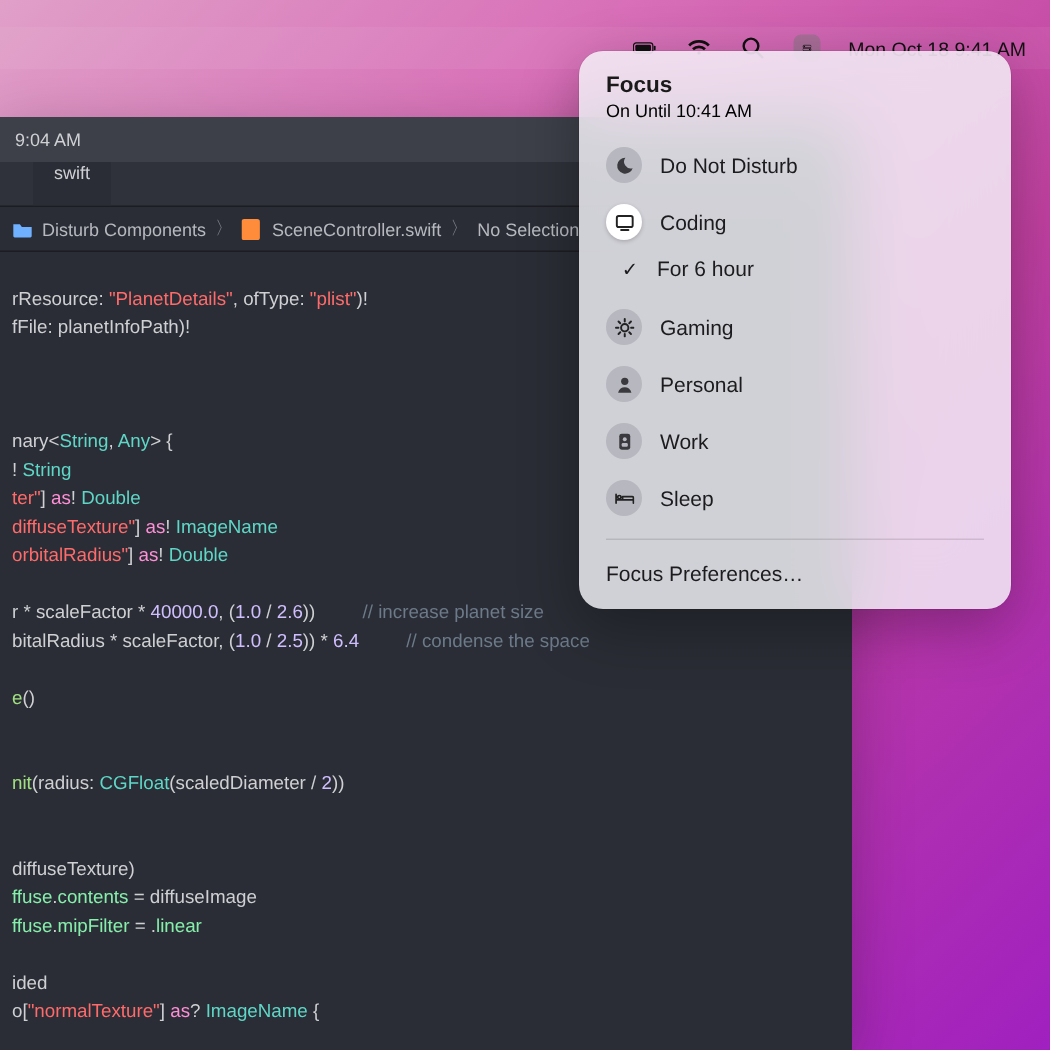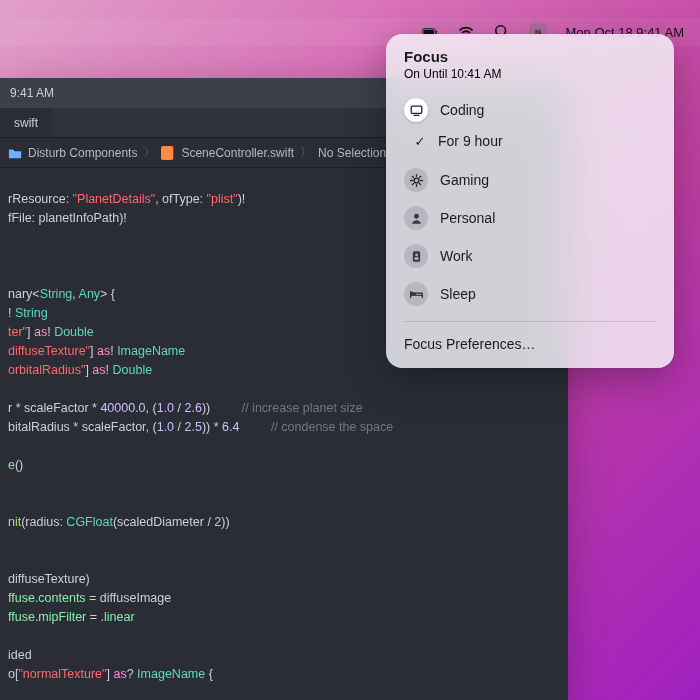--- a/index.html
+++ b/index.html
@@ -28,21 +28,21 @@
     font-family: "SF Mono", ui-monospace, Menlo, Consolas, monospace;
   }
   .xcode-toolbar {
     height: 30px; background: #3d4049; display: flex; align-items: center; padding: 0 10px;
     font-size: 12px; color: #cfd0d3;
   }
   .xcode-tabrow {
     height: 30px; background: #2f323a; border-bottom: 1px solid #1c1d22;
     display: flex; align-items: center;
   }
-  .xcode-tab { padding: 0 14px; height: 100%; display: flex; align-items: center; font-size: 12px; color: #9da0a8; }
+  .xcode-tab { padding: 0 14px; height: 100%; display: flex; align-items: flex-start; font-size: 12px; color: #9da0a8; margin-left: 22px; }
   .xcode-tab.sel { background: #2a2d35; color: #cfd0d3; }
   .xcode-jumpbar {
     height: 30px; background: #2a2d35; border-bottom: 1px solid #1c1d22;
     display: flex; align-items: center; gap: 6px; padding: 0 8px; font-size: 12px; color: #b7b9bf;
   }
   .jump-icon { width: 14px; height: 14px; display: inline-flex; }
   .jump-sep { color: #7d8088; }
   .code {
     padding: 22px 8px 8px 8px; font-size: 12.5px; line-height: 19px; white-space: pre;
     overflow: hidden;
@@ -115,21 +115,21 @@
         <circle cx="3.5" cy="3" r="1.6" fill="#111"></circle>
         <rect x="0.5" y="6.5" width="17" height="5" rx="2.5" fill="none" stroke="#111" stroke-width="1.3"></rect>
         <circle cx="14.5" cy="9" r="1.6" fill="#111"></circle>
       </svg>
   </div>
   <span class="datetime">Mon Oct 18  9:41 AM</span>
 </div>
 
 <div class="xcode">
   <div class="xcode-toolbar">
-    <span>9:41 AM</span>
+    <span>9:04 AM</span>
   </div>
   <div class="xcode-tabrow">
     <div class="xcode-tab sel">
       <span>swift</span>
     </div>
   </div>
   <div class="xcode-jumpbar">
     <span class="jump-icon">
       <svg viewBox="0 0 16 14">
           <path d="M1 3h5l1.5 2H15v7a1 1 0 01-1 1H2a1 1 0 01-1-1V3z" fill="#6fb0ff"></path>
@@ -149,32 +149,40 @@
   <div class="code" id="code-area"><div><span class="t-plain">rResource: </span><span class="t-str">"PlanetDetails"</span><span class="t-plain">, ofType: </span><span class="t-str">"plist"</span><span class="t-plain">)!</span></div><div><span class="t-plain">fFile: planetInfoPath)!</span></div><div>&nbsp;</div><div>&nbsp;</div><div>&nbsp;</div><div><span class="t-plain">nary&lt;</span><span class="t-type">String</span><span class="t-plain">, </span><span class="t-type">Any</span><span class="t-plain">&gt; {</span></div><div><span class="t-plain">! </span><span class="t-type">String</span></div><div><span class="t-str">ter"</span><span class="t-plain">] </span><span class="t-key">as</span><span class="t-plain">! </span><span class="t-type">Double</span></div><div><span class="t-str">diffuseTexture"</span><span class="t-plain">] </span><span class="t-key">as</span><span class="t-plain">! </span><span class="t-type">ImageName</span></div><div><span class="t-str">orbitalRadius"</span><span class="t-plain">] </span><span class="t-key">as</span><span class="t-plain">! </span><span class="t-type">Double</span></div><div>&nbsp;</div><div><span class="t-plain">r * scaleFactor * </span><span class="t-num">40000.0</span><span class="t-plain">, (</span><span class="t-num">1.0</span><span class="t-plain"> / </span><span class="t-num">2.6</span><span class="t-plain">)) </span><span class="t-cmt">// increase planet size</span></div><div><span class="t-plain">bitalRadius * scaleFactor, (</span><span class="t-num">1.0</span><span class="t-plain"> / </span><span class="t-num">2.5</span><span class="t-plain">)) * </span><span class="t-num">6.4</span><span class="t-plain"> </span><span class="t-cmt">// condense the space</span></div><div>&nbsp;</div><div><span class="t-call">e</span><span class="t-plain">()</span></div><div>&nbsp;</div><div>&nbsp;</div><div><span class="t-call">nit</span><span class="t-plain">(radius: </span><span class="t-type">CGFloat</span><span class="t-plain">(scaledDiameter / </span><span class="t-num">2</span><span class="t-plain">))</span></div><div>&nbsp;</div><div>&nbsp;</div><div><span class="t-plain">diffuseTexture)</span></div><div><span class="t-id">ffuse</span><span class="t-plain">.</span><span class="t-id">contents</span><span class="t-plain"> = diffuseImage</span></div><div><span class="t-id">ffuse</span><span class="t-plain">.</span><span class="t-id">mipFilter</span><span class="t-plain"> = .</span><span class="t-id">linear</span></div><div>&nbsp;</div><div><span class="t-plain">ided</span></div><div><span class="t-plain">o[</span><span class="t-str">"normalTexture"</span><span class="t-plain">] </span><span class="t-key">as</span><span class="t-plain">? </span><span class="t-type">ImageName</span><span class="t-plain"> {</span></div></div>
 </div>
 
 <div class="panel">
   <div class="panel-header">
     <div class="panel-title">Focus</div>
     <div class="panel-sub">On Until 10:41 AM</div>
   </div>
 
   <div id="focus-list">
+      <div class="focus-item">
+        <span class="fi-icon">
+          <svg viewBox="0 0 16 16">
+            <path d="M8.5 1.5A6.5 6.5 0 1014.5 10 5.5 5.5 0 018.5 1.5z"></path>
+          </svg>
+        </span>
+        <span class="fi-label">Do Not Disturb</span>
+      </div>
       <div class="focus-item selected">
         <span class="fi-icon">
           <svg viewBox="0 0 16 16">
             <rect x="1.5" y="2.5" width="13" height="9" rx="1.5" fill="none" stroke="currentColor" stroke-width="1.6"></rect>
             <line x1="5" y1="14" x2="11" y2="14" stroke="currentColor" stroke-width="1.6" stroke-linecap="round"></line>
           </svg>
         </span>
         <span class="fi-label">Coding</span>
       </div>
       <div class="sub-item">
         <span class="sub-check">✓</span>
-        <span class="sub-label">For 9 hour</span>
+        <span class="sub-label">For 6 hour</span>
       </div>
       <div style="height: 8px;"></div>
       <div class="focus-item">
         <span class="fi-icon">
           <svg viewBox="0 0 16 16">
             <circle cx="8" cy="8" r="3" fill="none" stroke="currentColor" stroke-width="1.6"></circle>
             <g stroke="currentColor" stroke-width="1.6" stroke-linecap="round">
               <line x1="8" y1="0.8" x2="8" y2="2.8"></line>
               <line x1="8" y1="13.2" x2="8" y2="15.2"></line>
               <line x1="0.8" y1="8" x2="2.8" y2="8"></line>

